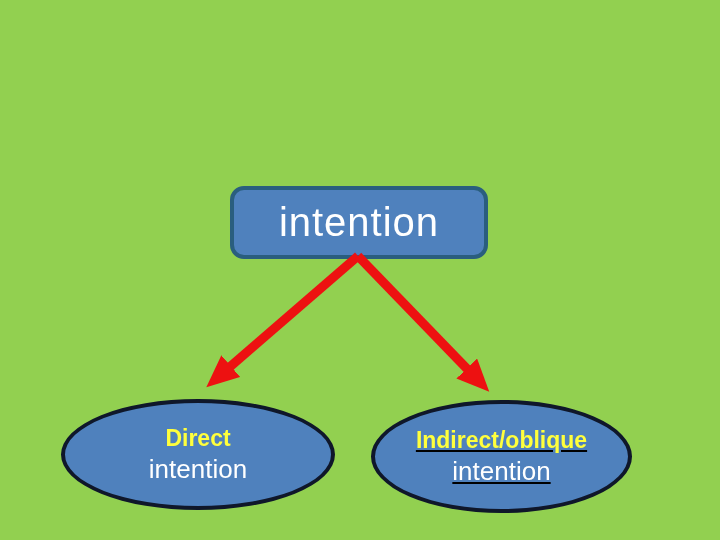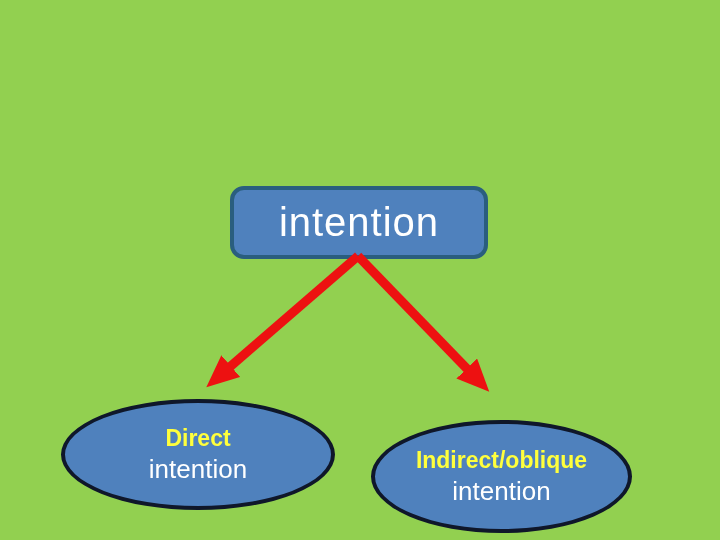--- a/index.html
+++ b/index.html
@@ -68,23 +68,24 @@
     line-height: 1.25;
   }
   .ellipse.left {
     left: 61px;
     top: 399px;
     width: 266px;
     height: 103px;
   }
   .ellipse.right {
     left: 371px;
-    top: 420px;
+    top: 400px;
     width: 253px;
     height: 105px;
+    text-decoration: underline;
   }
   .ellipse .line1 {
     color: #FFFF3C;
     font-weight: 700;
     font-size: 23px;
   }
   .ellipse .line2 {
     color: #FFFFFF;
     font-weight: 400;
     font-size: 26px;

